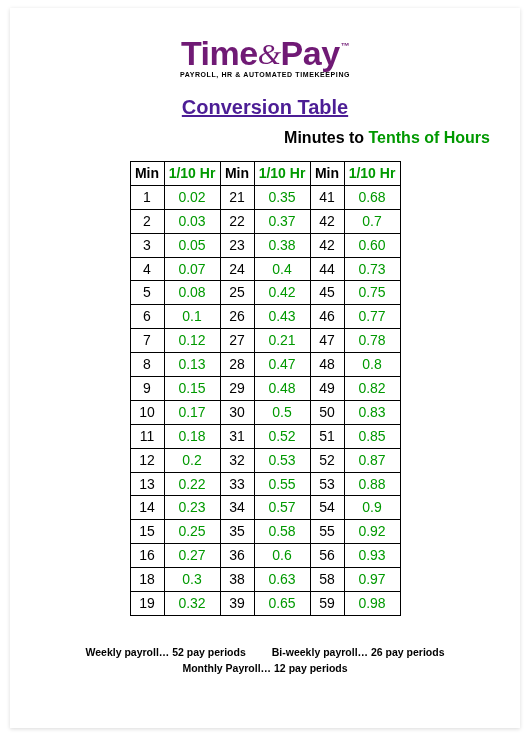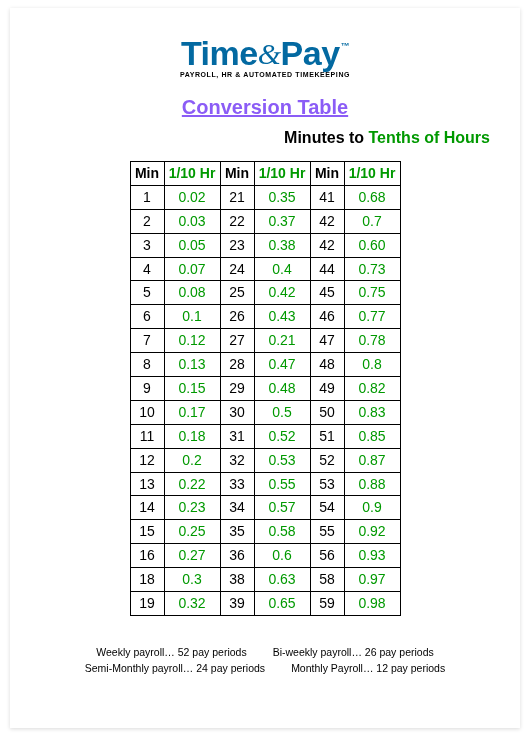--- a/index.html
+++ b/index.html
@@ -21,21 +21,21 @@
   position: relative;
 }
 .logo {
   text-align: center;
   margin-top: 6px;
 }
 .logo-main {
   font-weight: 900;
   font-size: 34px;
   letter-spacing: -0.5px;
-  color: #0369a1;
+  color: #701a75;
   position: relative;
   display: inline-block;
 }
 .logo-amp {
   font-family: Georgia, serif;
   font-style: italic;
   font-weight: normal;
   font-size: 30px;
   vertical-align: 1px;
 }
@@ -52,21 +52,21 @@
   margin-top: -2px;
 }
 .title {
   text-align: center;
   margin-top: 18px;
 }
 .title-main {
   font-size: 20px;
   font-weight: bold;
   text-decoration: underline;
-  color: #8b5cf6;
+  color: #4c1d95;
 }
 .title-sub {
   text-align: right;
   margin-top: 10px;
   font-size: 16px;
   font-weight: bold;
 }
 .title-sub .green { color: #009900; }
 .tbl {
   margin: 14px auto 0;
@@ -83,21 +83,21 @@
   font-weight: bold;
 }
 .tbl th.green, .tbl td.green {
   color: #009900;
 }
 .col-min { width: 34px; }
 .col-hr  { width: 56px; }
 .footer {
   margin-top: 28px;
   font-size: 10.5px;
-  font-weight: normal;
+  font-weight: bold;
   text-align: center;
   line-height: 1.55;
 }
 .footer .row { display: flex; justify-content: center; gap: 26px; }
 </style>
 </head>
 <body>
 
 <div class="page">
 
@@ -274,18 +274,17 @@
         </tr>
       </tbody>
   </table>
 
   <div class="footer">
     <div class="row">
       <span>Weekly payroll… 52 pay periods</span>
       <span>Bi-weekly payroll… 26 pay periods</span>
     </div>
     <div class="row">
-      <span>Semi-Monthly payroll… 24 pay periods</span>
       <span>Monthly Payroll… 12 pay periods</span>
     </div>
   </div>
 
 </div>
 
 </body></html>

